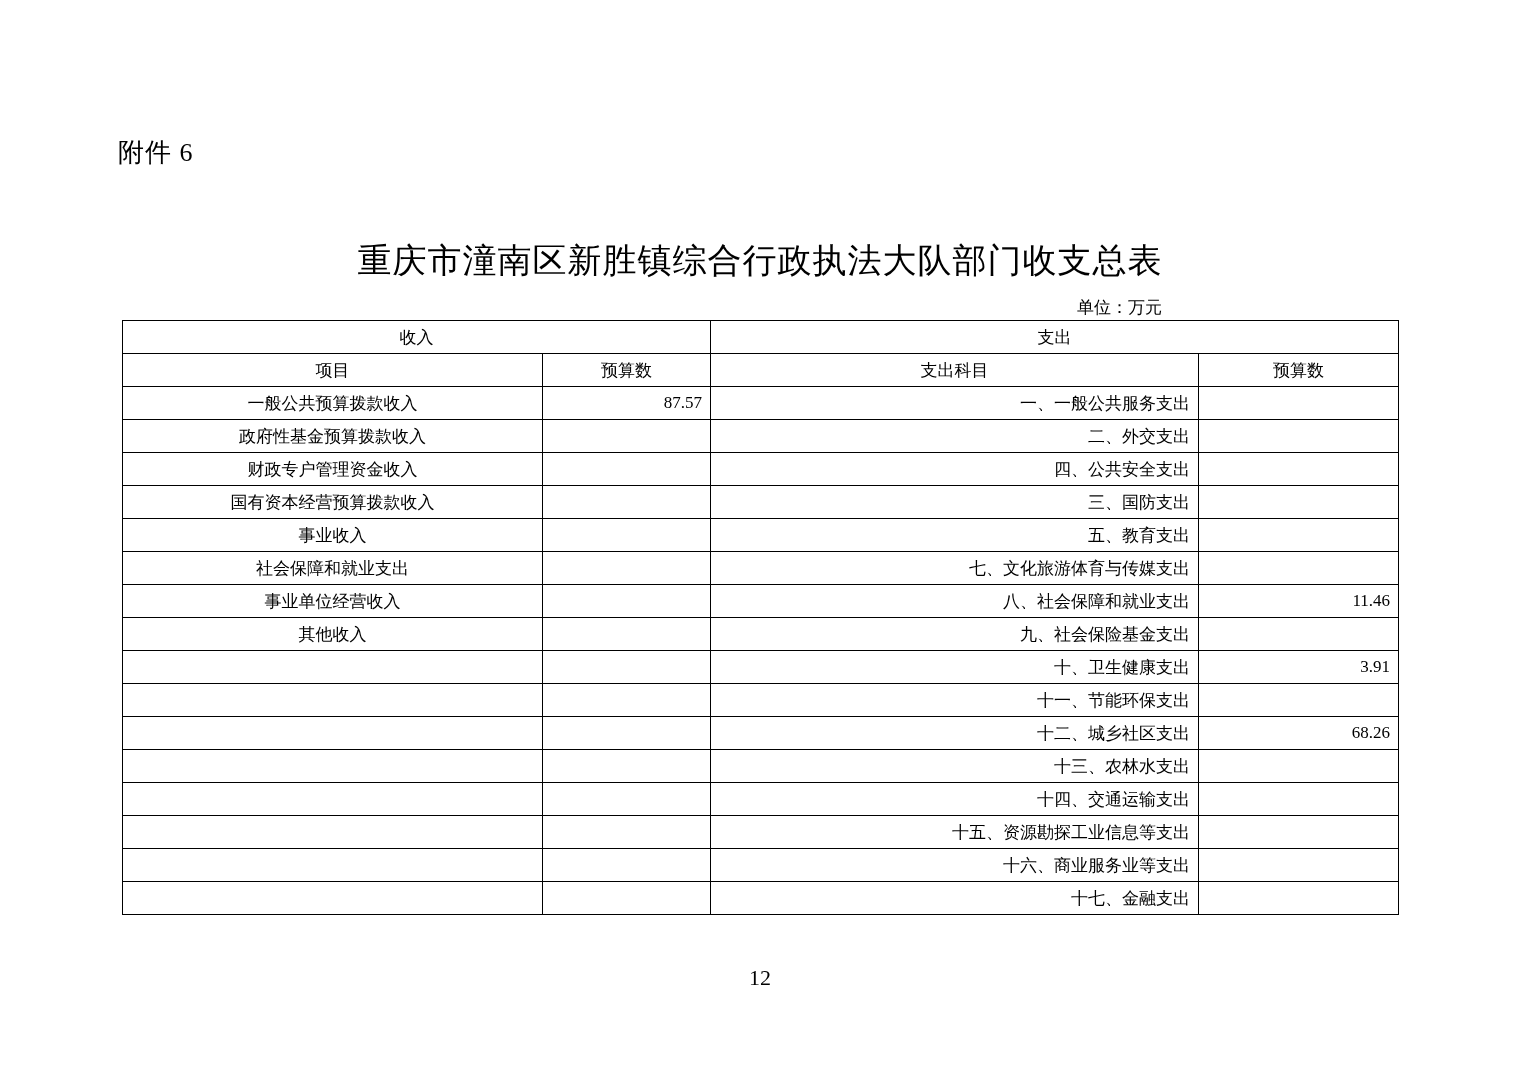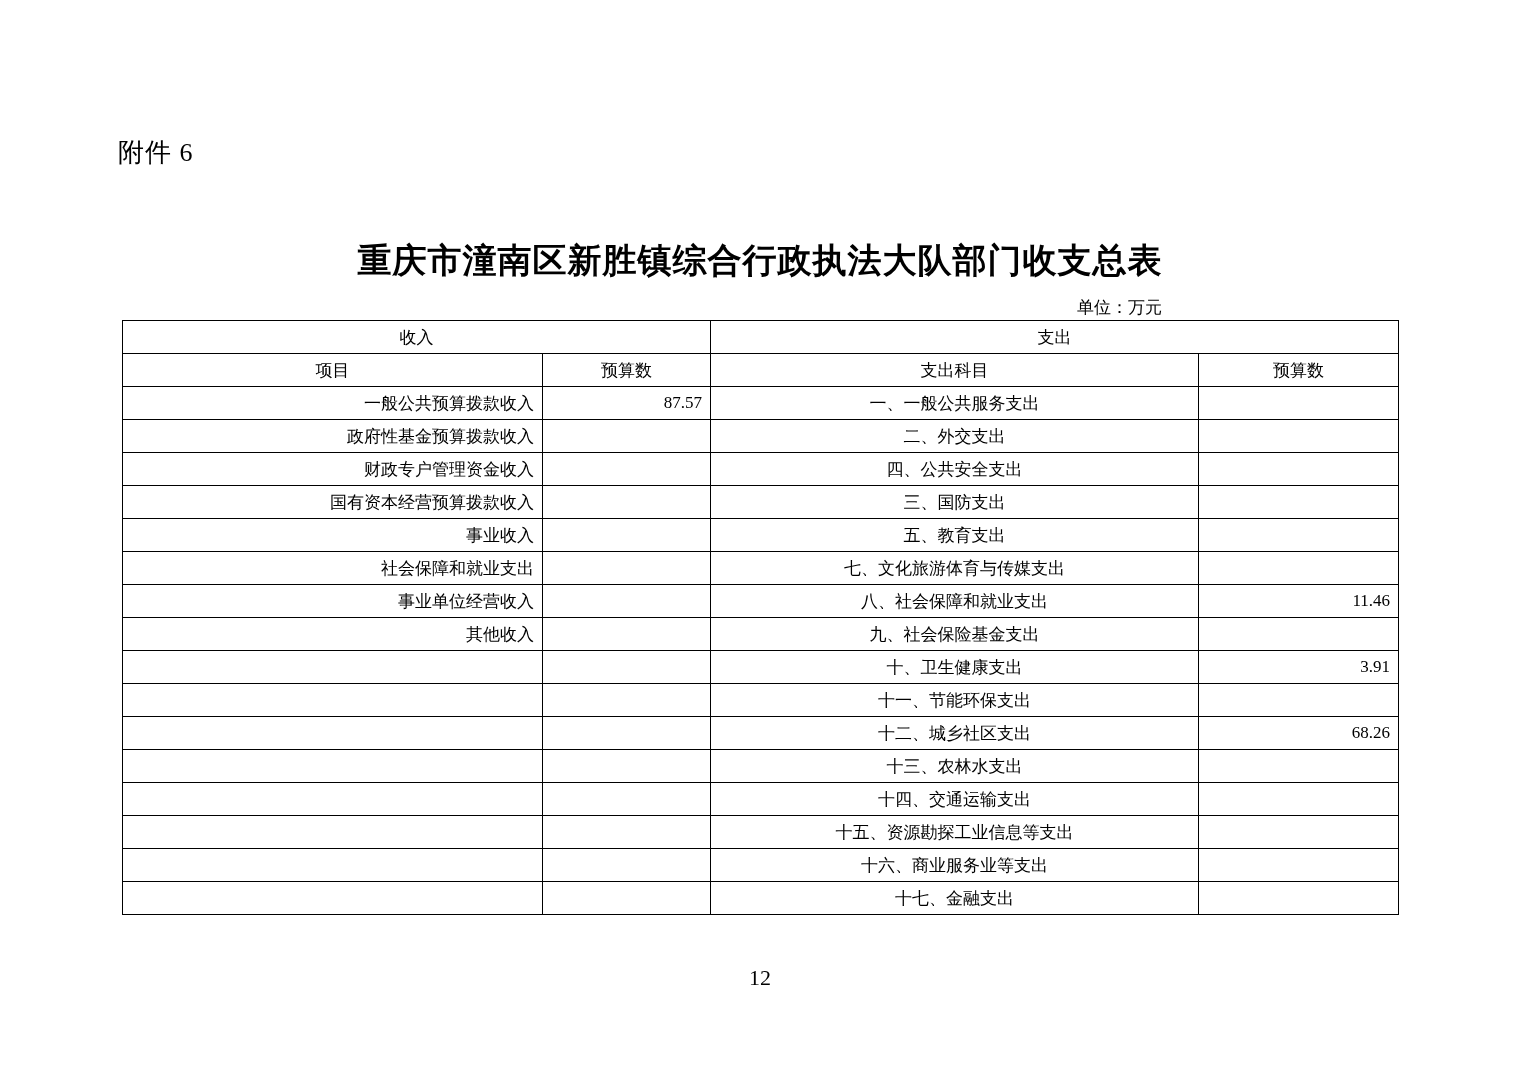--- a/index.html
+++ b/index.html
@@ -27,21 +27,21 @@
     font-size: 26px;
     letter-spacing: 1px;
   }
   .doc-title {
     position: absolute;
     left: 0;
     top: 238px;
     width: 1520px;
     text-align: center;
     font-size: 34px;
-    font-weight: bold;
+    font-weight: normal;
     letter-spacing: 1px;
   }
   .unit-note {
     position: absolute;
     right: 122px;
     top: 296px;
     font-size: 17px;
     margin-left: 40px;
   }
   table.budget {
@@ -65,29 +65,29 @@
   .col-exp  { width: 488px; }
   .col-amt2 { width: 200px; }
 
   .grp-head {
     text-align: center;
   }
   .sub-head {
     text-align: center;
   }
   .cell-left {
-    text-align: right;
+    text-align: center;
     font-family: Liberation Mono, monospace;
   }
   .cell-right {
     text-align: right;
     padding-right: 10px;
   }
   .exp-cell {
-    text-align: center;
+    text-align: right;
     padding-left: 16px;
   }
   .page-number {
     position: absolute;
     left: 0;
     top: 965px;
     width: 1520px;
     text-align: center;
     font-size: 22px;
   }

